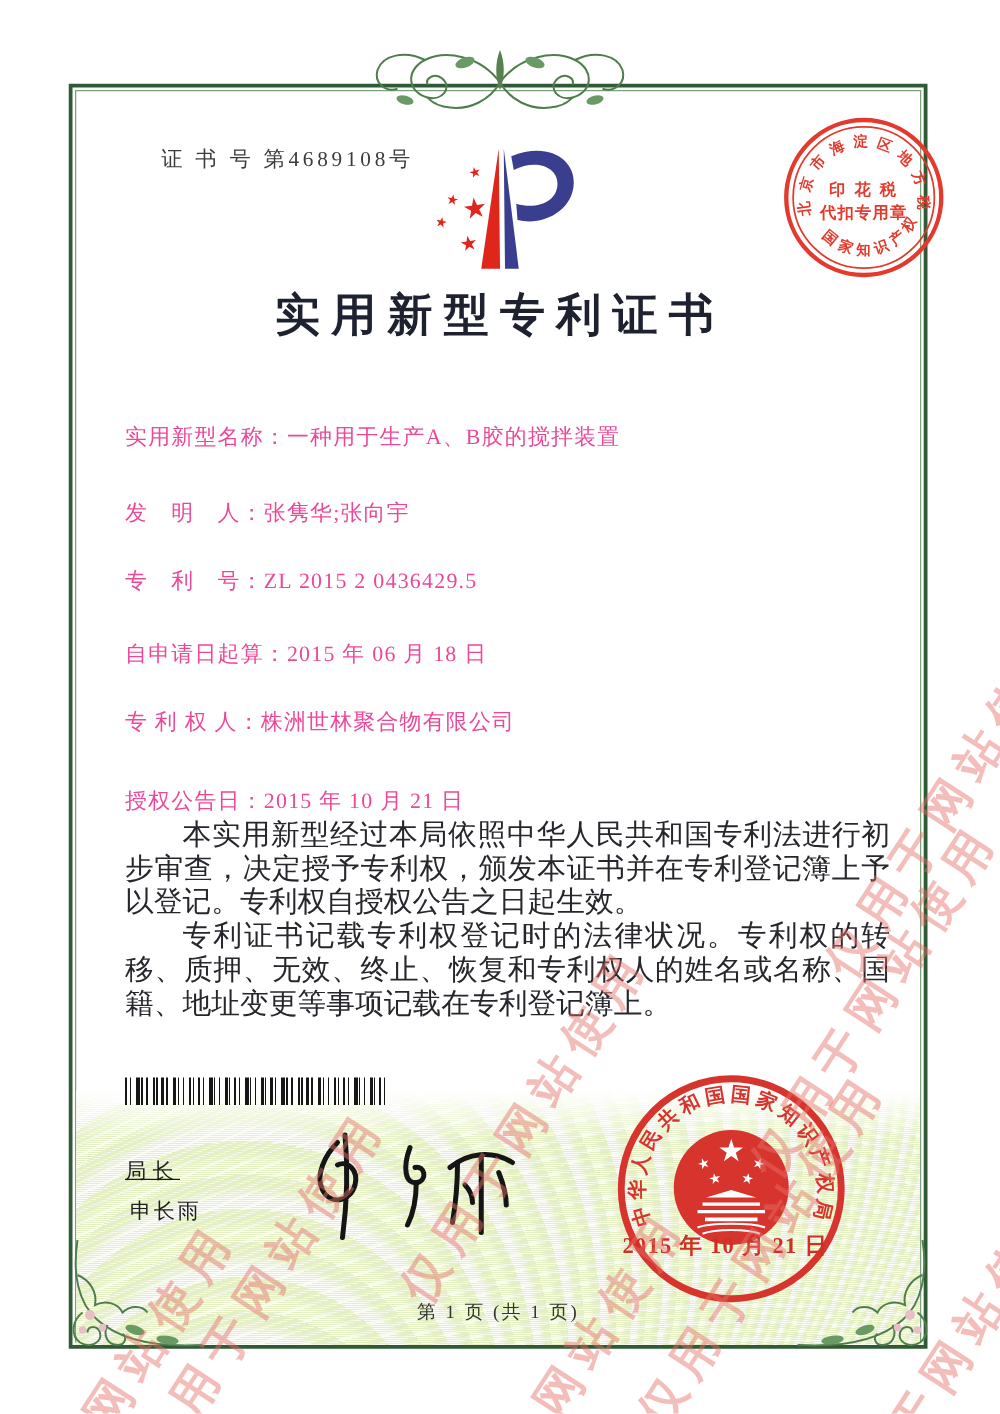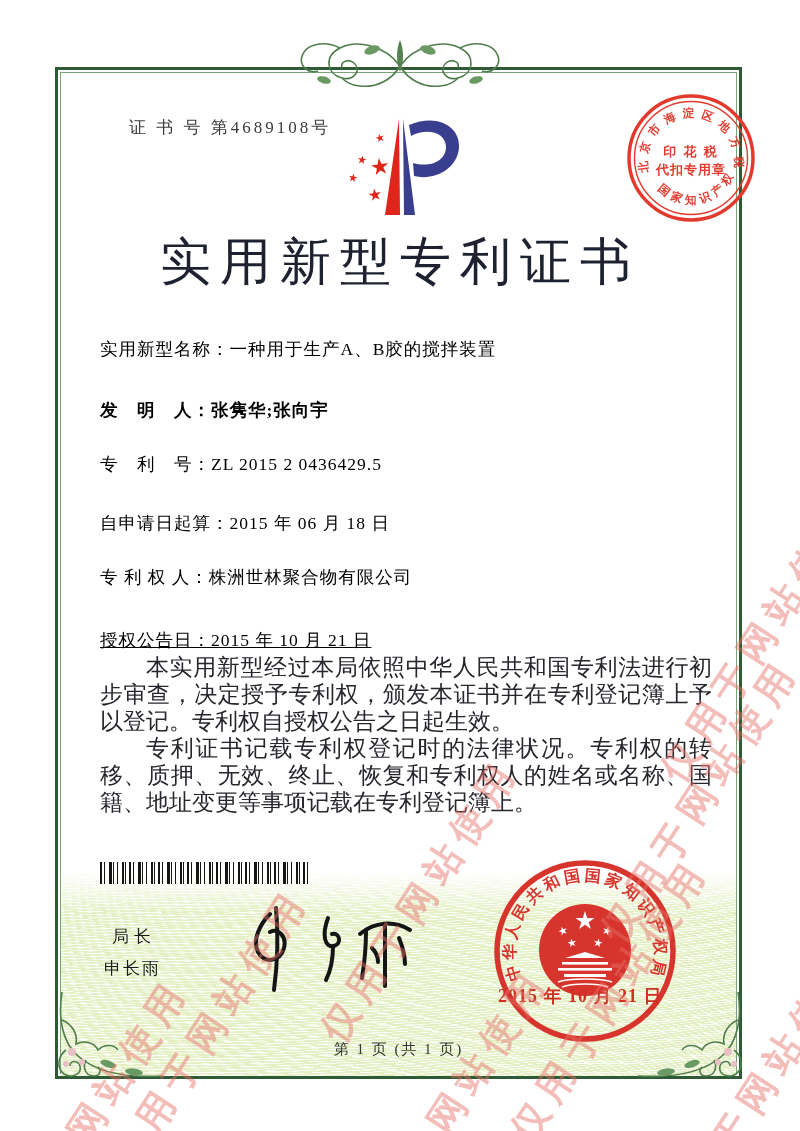--- a/index.html
+++ b/index.html
@@ -20,23 +20,23 @@
     background-color:#e4f0c3;
     background-image:
       repeating-radial-gradient(140% 120% at 20% 240%, rgba(255,255,255,.85) 0 1px, rgba(255,255,255,0) 2px 6px),
       repeating-radial-gradient(140% 120% at 80% -140%, rgba(255,255,255,.65) 0 1px, rgba(255,255,255,0) 2px 7px);
   }
   .green-zone::before{
     content:"";position:absolute;left:0;top:0;right:0;height:40px;
     background:linear-gradient(#ffffff,rgba(255,255,255,0));
   }
   .cert-no{left:100px;top:116px;font-size:17px;letter-spacing:3px;color:#3b3b3f;margin-left:29px;}
-  .title{left:0;top:228px;width:800px;text-align:center;font-size:51px;font-weight:400;
+  .title{left:0;top:228px;width:800px;text-align:center;font-size:36px;font-weight:700;
          letter-spacing:9px;color:#1d2130;}
-  .field{left:100px;font-size:17.5px;color:#000000;white-space:nowrap;}
+  .field{left:100px;font-size:17.5px;color:#ec4899;white-space:nowrap;}
   .field .lbl{letter-spacing:1px;}
   .field .val{letter-spacing:1px;}
   .body-text{left:100px;top:654px;width:612px;font-size:23px;line-height:27px;
              text-align:justify;color:#26262c;}
   .body-text p{margin:0;text-indent:2em;}
   .barcode{
     left:100px;top:862px;width:210px;height:22px;
     background:repeating-linear-gradient(90deg,
       #161616 0 2px, transparent 2px 4px,
       #161616 4px 5px, transparent 5px 9px,
@@ -154,44 +154,44 @@
   <text font-size="11.5" font-weight="700" fill="#e23b2e" font-family="Liberation Serif, DejaVu Serif, serif">
     <textPath href="#taxBot" startOffset="18" textLength="106" lengthAdjust="spacing">国家知识产权局</textPath>
   </text>
 </svg>
 
 <div class="abs title">实用新型专利证书</div>
 
 <div class="abs field" style="top:337px;">
   <span class="lbl">实用新型名称：</span><span class="val">一种用于生产A、B胶的搅拌装置</span>
 </div>
-<div class="abs field" style="top:398px;font-weight:bold;">
+<div class="abs field" style="top:398px;">
   <span class="lbl">发　明　人：</span><span class="val">张隽华;张向宇</span>
 </div>
 <div class="abs field" style="top:452px;">
   <span class="lbl">专　利　号：</span><span class="val">ZL 2015 2 0436429.5</span>
 </div>
 <div class="abs field" style="top:511px;">
   <span class="lbl">自申请日起算：</span><span class="val">2015 年 06 月 18 日</span>
 </div>
 <div class="abs field" style="top:565px;">
   <span class="lbl">专 利 权 人：</span><span class="val">株洲世林聚合物有限公司</span>
 </div>
-<div class="abs field" style="top:628px;text-decoration:underline;">
+<div class="abs field" style="top:628px;">
   <span class="lbl">授权公告日：</span><span class="val">2015 年 10 月 21 日</span>
 </div>
 
 <div class="abs body-text">
   <p>本实用新型经过本局依照中华人民共和国专利法进行初步审查，决定授予专利权，颁发本证书并在专利登记簿上予以登记。专利权自授权公告之日起生效。</p>
   <p>专利证书记载专利权登记时的法律状况。专利权的转移、质押、无效、终止、恢复和专利权人的姓名或名称、国籍、地址变更等事项记载在专利登记簿上。</p>
 </div>
 
 <div class="abs barcode"></div>
 
-<div class="abs sign-label" style="left:112px;top:925px;">局长</div>
+<div class="abs sign-label" style="left:100px;top:925px;text-decoration:underline;">局长</div>
 <div class="abs sign-label" style="left:104px;top:957px;letter-spacing:2px;">申长雨</div>
 
 <svg class="abs" style="left:232px;top:900px;" width="190" height="95" viewBox="0 0 190 95">
   <g stroke="#151515" stroke-width="4" fill="none" stroke-linecap="round" stroke-linejoin="round">
     <path d="M38,14 C28,24 20,40 26,52 C32,64 48,62 52,48 C55,36 46,28 38,32"></path>
     <path d="M44,8 C46,30 46,60 42,90"></path>
     <path d="M96,18 C90,34 92,48 102,46 C110,44 108,32 100,34"></path>
     <path d="M101,46 C101,60 98,72 94,80"></path>
     <path d="M128,34 C142,22 162,20 178,30"></path>
     <path d="M134,31 C134,50 132,66 130,78"></path>

